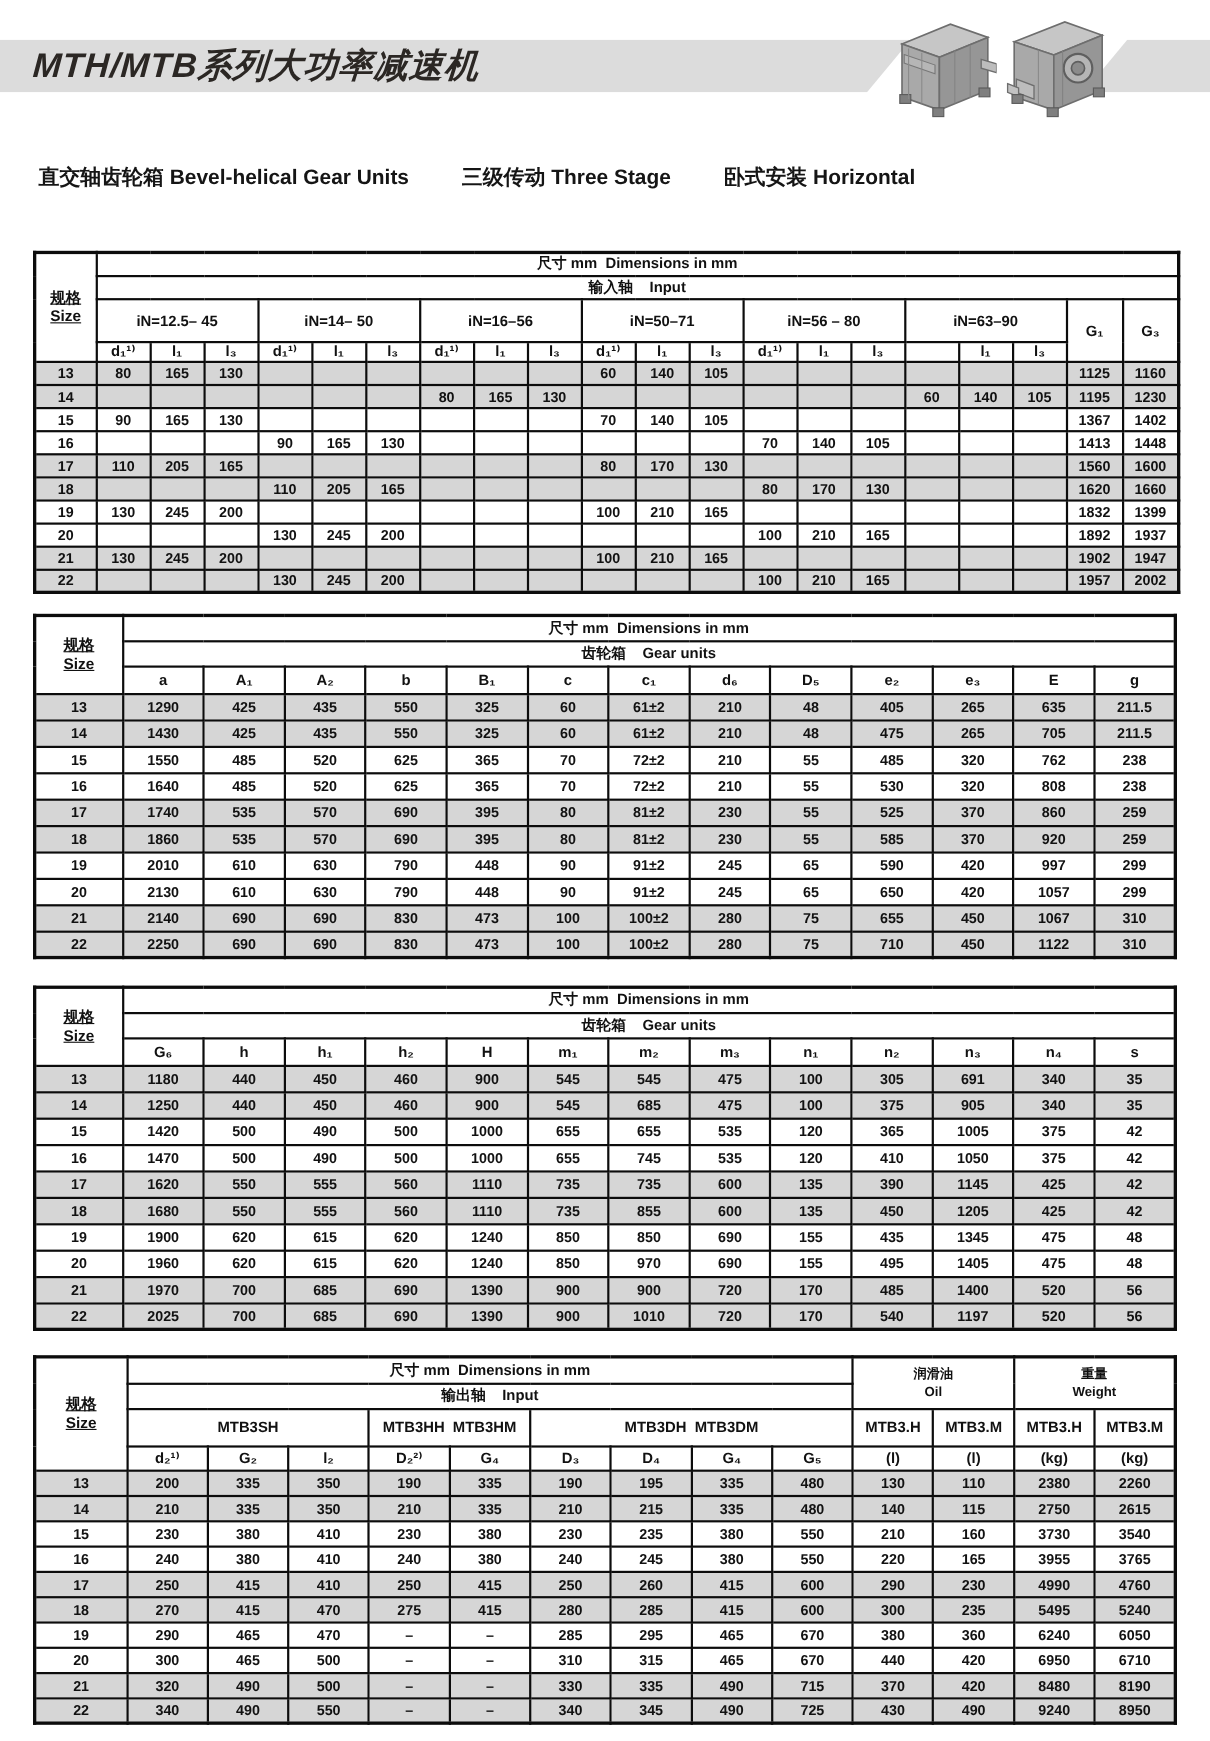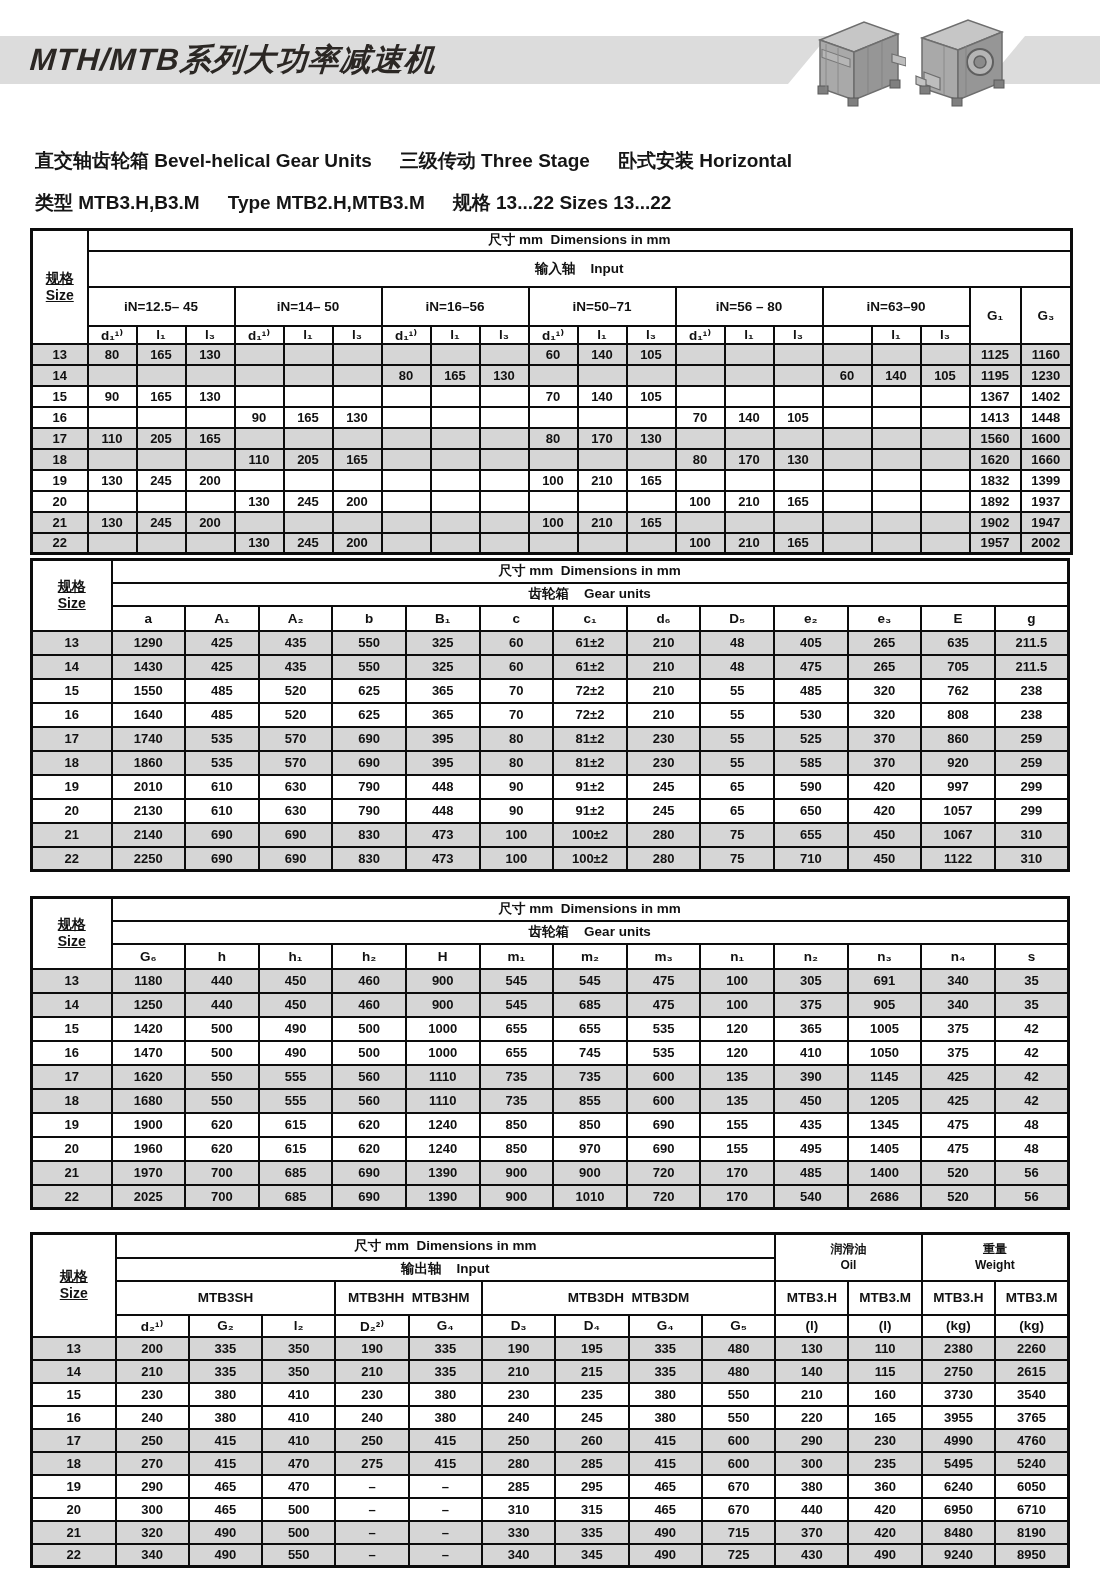--- a/index.html
+++ b/index.html
@@ -13,36 +13,36 @@
              clip-path:polygon(0 0,828px 0,788px 100%,0 100%);}
   .band-right{position:absolute;left:985px;top:36px;width:115px;height:48px;background:#dcdcdc;
              clip-path:polygon(40px 0,115px 0,115px 100%,0 100%);}
   .page-title{position:absolute;left:30px;top:40px;margin:0;font-size:31px;line-height:40px;
              font-style:italic;font-weight:bold;letter-spacing:1px;color:#2b2724;
              transform:skewX(-4deg);}
   .gears{position:absolute;left:812px;top:10px;width:196px;height:102px;display:flex;gap:8px;}
 
   
   .subtitle{position:absolute;left:35px;top:140px;width:1040px;}
-  .sub-line{display:flex;gap:28px;font-size:19px;font-weight:bold;color:#151515;height:42px;
+  .sub-line{display:flex;gap:48px;font-size:19px;font-weight:bold;color:#151515;height:42px;
             align-items:center;white-space:pre;}
 
   
   .tbl{position:absolute;left:30px;width:1040px;}
   #t1{top:228px;} #t2{top:558px;} #t3{top:896px;} #t4{top:1232px;}
   table.dtable{border-collapse:collapse;table-layout:fixed;width:1040px;
                border:3px solid #0c0c0c;}
   .dtable th,.dtable td{border:2px solid #0c0c0c;padding:0;text-align:center;
                vertical-align:middle;font-weight:bold;overflow:hidden;}
   .dtable th{font-size:13.5px;background:#fff;white-space:pre;}
   .dtable td{font-size:13px;background:#fff;}
   .dtable tr.shade td{background:#d6d6d6;}
   .size-head div{line-height:17px;font-size:14px;text-decoration:underline;}
   .two-line div{line-height:16px;font-size:12px;}
-  .t1 thead tr:nth-child(1){height:21px}.t1 thead tr:nth-child(2){height:36px}
+  .t1 thead tr:nth-child(1){height:21px}.t1 thead tr:nth-child(2){height:21px}
   .t1 thead tr:nth-child(3){height:39px}.t1 thead tr:nth-child(4){height:17px}
   .t1 tbody tr{height:21px}
   .t23 thead tr:nth-child(1){height:23px}.t23 thead tr:nth-child(2){height:23px}
   .t23 thead tr:nth-child(3){height:25px}
   .t23 tbody tr{height:24px}
   .t4 thead tr:nth-child(1){height:24px}.t4 thead tr:nth-child(2){height:23px}
   .t4 thead tr:nth-child(3){height:34px}.t4 thead tr:nth-child(4){height:22px}
   .t4 tbody tr{height:23px}
 </style>
 </head>
@@ -81,21 +81,20 @@
         <rect x="38" y="88" width="10" height="8" fill="#7f7f7f" stroke="#5a5a5a"></rect>
         <rect x="80" y="70" width="10" height="8" fill="#7f7f7f" stroke="#5a5a5a"></rect>
         <line x1="30" y1="36" x2="30" y2="85" stroke="#8a8a8a" stroke-width="1"></line>
         <line x1="52" y1="36" x2="52" y2="86" stroke="#838383" stroke-width="1"></line>
       </svg>
     </div>
   </div>
 
   <div class="subtitle">
     <div class="sub-line" id="sub1"><span>直交轴齿轮箱 Bevel-helical Gear Units</span><span>三级传动 Three Stage</span><span>卧式安装 Horizontal</span></div>
-    <div class="sub-line" id="sub2"><span>类型 MTB3.H,B3.M</span><span>Type MTB2.H,MTB3.M</span><span>规格 13...22 Sizes 13...22</span></div>
   </div>
 
   <div class="tbl" id="t1">
       <table class="dtable t1">
         <colgroup>
           <col style="width: 56px;">
           <col style="width: 49px;">
           <col style="width: 49px;">
           <col style="width: 49px;">
           <col style="width: 49px;">
@@ -787,21 +786,21 @@
             <td>2025</td>
             <td>700</td>
             <td>685</td>
             <td>690</td>
             <td>1390</td>
             <td>900</td>
             <td>1010</td>
             <td>720</td>
             <td>170</td>
             <td>540</td>
-            <td>2686</td>
+            <td>1197</td>
             <td>520</td>
             <td>56</td>
           </tr>
         </tbody>
       </table>
     </div>
   <div class="tbl" id="t4">
       <table class="dtable t4">
         <colgroup>
           <col style="width: 84px;">

